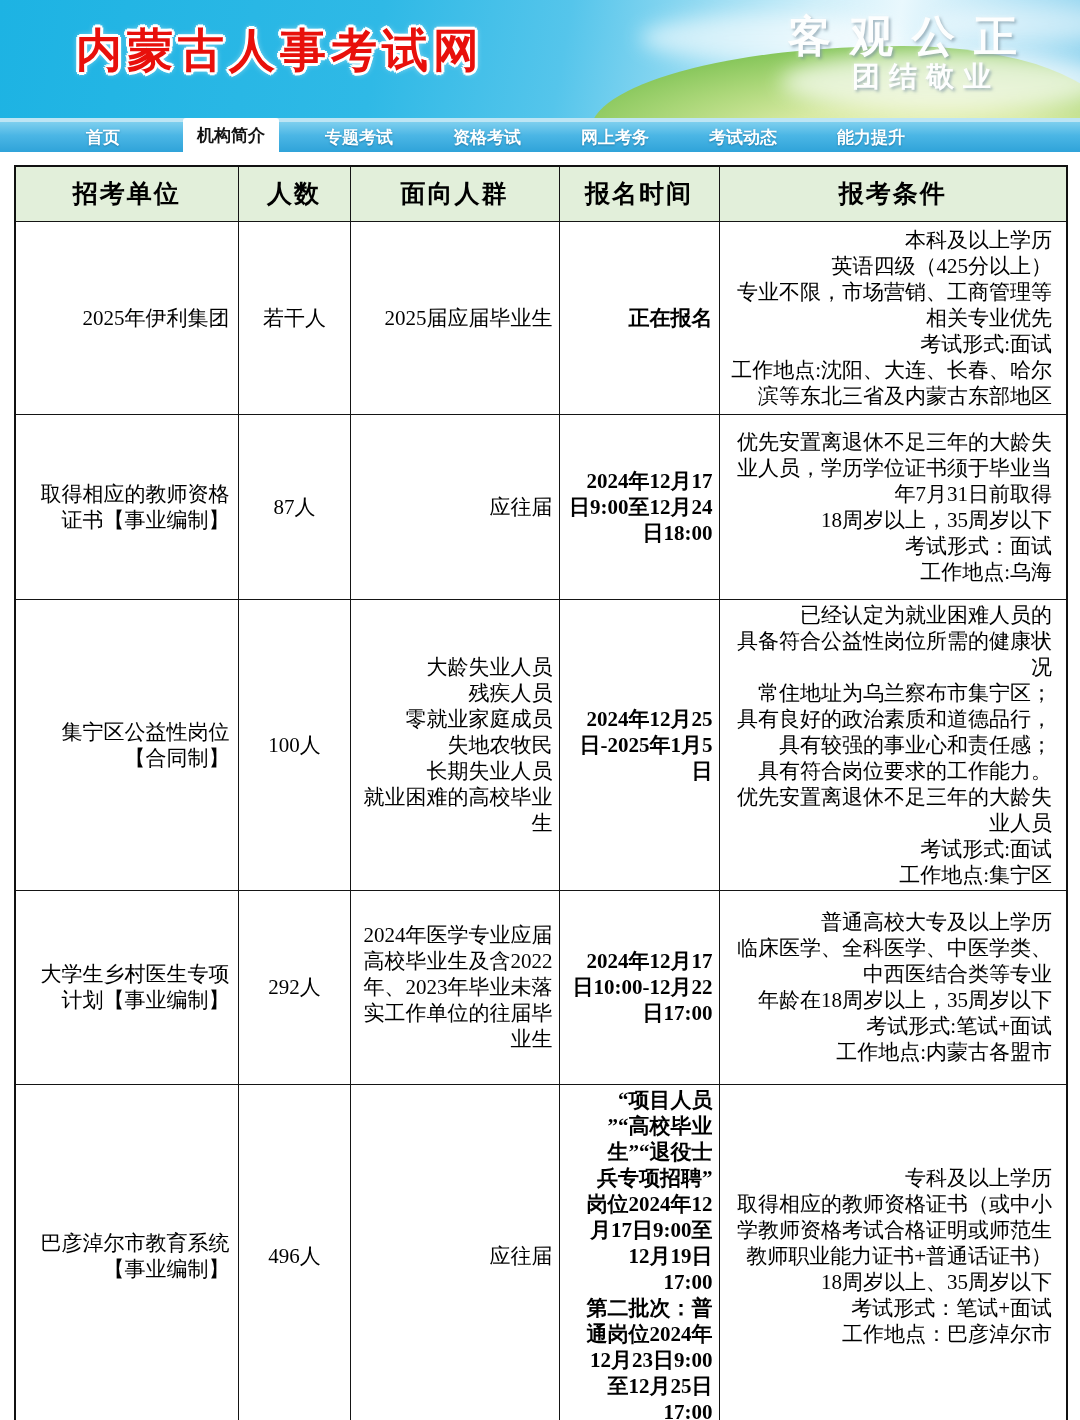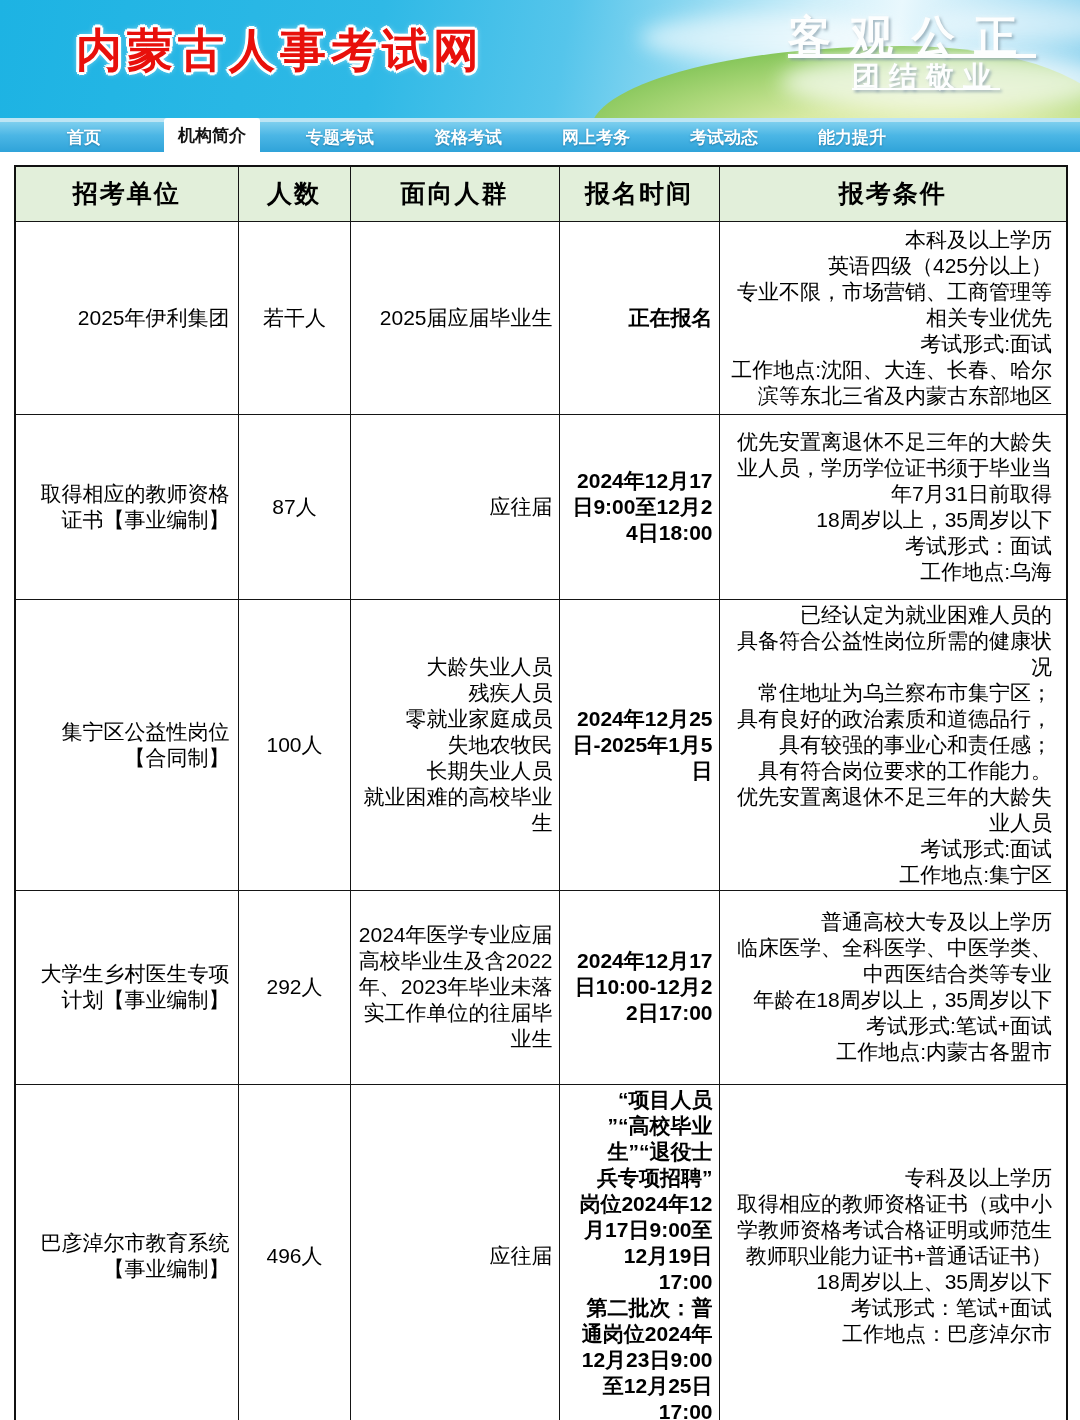--- a/index.html
+++ b/index.html
@@ -24,47 +24,47 @@
     border-radius:60% 40% 0 0 / 100% 90% 0 0;
   }
   .site-title {
     position:absolute; left:76px; top:20px;
     font-size:46px; font-weight:bold; letter-spacing:5px; color:#e8100b;
     text-shadow:-2px -2px 0 #fff,2px -2px 0 #fff,-2px 2px 0 #fff,2px 2px 0 #fff,
                  0 -3px 0 #fff,0 3px 0 #fff,-3px 0 0 #fff,3px 0 0 #fff,0 0 7px #fff;
     white-space:nowrap;
   }
   .motto { position:absolute; color:#fdfefe; font-weight:bold; white-space:nowrap;
-    text-shadow:2px 2px 3px rgba(100,130,145,.55), 0 0 4px rgba(255,255,255,.5);text-decoration:underline; }
+    text-shadow:2px 2px 3px rgba(100,130,145,.55), 0 0 4px rgba(255,255,255,.5); }
   .motto.l1 { left:788px; top:8px;  font-size:43px; letter-spacing:19px; }
   .motto.l2 { left:852px; top:58px; font-size:28px; letter-spacing:9px; }
   
   .nav-strip { width:1080px; height:4px; background:#bde5f4; }
   .nav {
     width:1080px; height:30px;
     background:linear-gradient(#7ecfee 0%,#4bb6e5 45%,#2fa3d9 100%);
-    display:flex; align-items:stretch; padding-left:20px;
+    display:flex; align-items:stretch; padding-left:39px;
   }
   .nav-item { width:128px; display:flex; justify-content:center; align-items:center; cursor:pointer; }
   .nav-item span {
     font-family:"Liberation Sans","DejaVu Sans",sans-serif;
     font-size:17px; font-weight:bold; color:#fff;
     text-shadow:0 1px 2px rgba(0,70,110,.45);
     padding:0 14px; height:30px; display:flex; align-items:center;
   }
   .nav-item.active span {
     background:#fff; color:#141414; text-shadow:none;
     height:34px; margin-top:-4px; border-radius:3px 3px 0 0;
   }
   
   .tbl-wrap { padding:13px 14px 0 14px; }
   table { border-collapse:collapse; width:1052px; table-layout:fixed;
           border:2px solid #111; }
   td,th { border:1px solid #151515; vertical-align:middle; color:#000;
-          font-family:Liberation Sans, sans-serif; }
+          font-family:Liberation Serif, serif; }
   th { background:#e2efda; font-size:25px; font-weight:bold; text-align:center;
        height:55px; letter-spacing:2px; }
   td { font-size:21px; line-height:26px; padding:2px 6px 2px 7px;
        white-space:pre-line; word-break:break-all; overflow-wrap:anywhere;text-align:right; }
   td.c-unit { padding-right:8px; }
   td.c-count { text-align:center; }
   td.c-time  { font-weight:bold;margin-left:20px; }
   td.c-cond  { padding-right:14px; }
   tr.r0 { height:193px; }
   tr.r1 { height:185px; }

